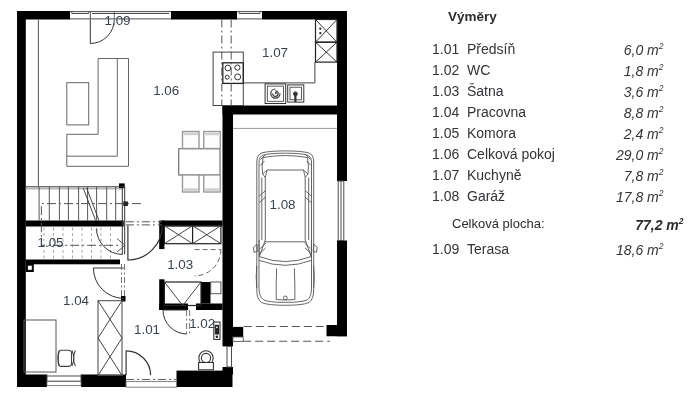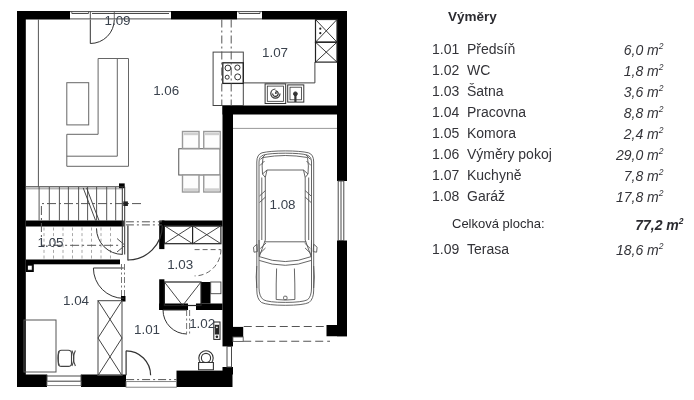--- a/index.html
+++ b/index.html
@@ -415,21 +415,21 @@
     </div>
 
   <div class="row" style="top:125.3px;">
       <span class="num">1.05</span>
       <span class="nm">Komora</span>
       <span class="ar">2,4 m<sup>2</sup></span>
     </div>
 
   <div class="row" style="top:146.3px;">
       <span class="num">1.06</span>
-      <span class="nm">Výměry pokoj</span>
+      <span class="nm">Celková pokoj</span>
       <span class="ar">29,0 m<sup>2</sup></span>
     </div>
 
   <div class="row" style="top:167.3px;">
       <span class="num">1.07</span>
       <span class="nm">Kuchyně</span>
       <span class="ar">7,8 m<sup>2</sup></span>
     </div>
 
   <div class="row" style="top:188.3px;">

